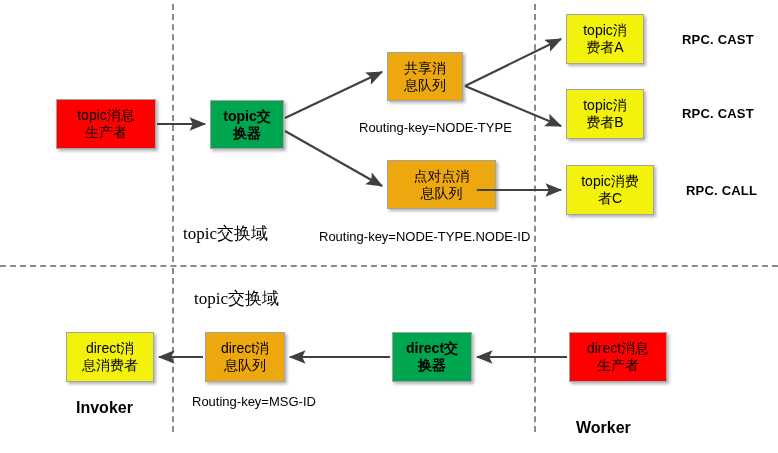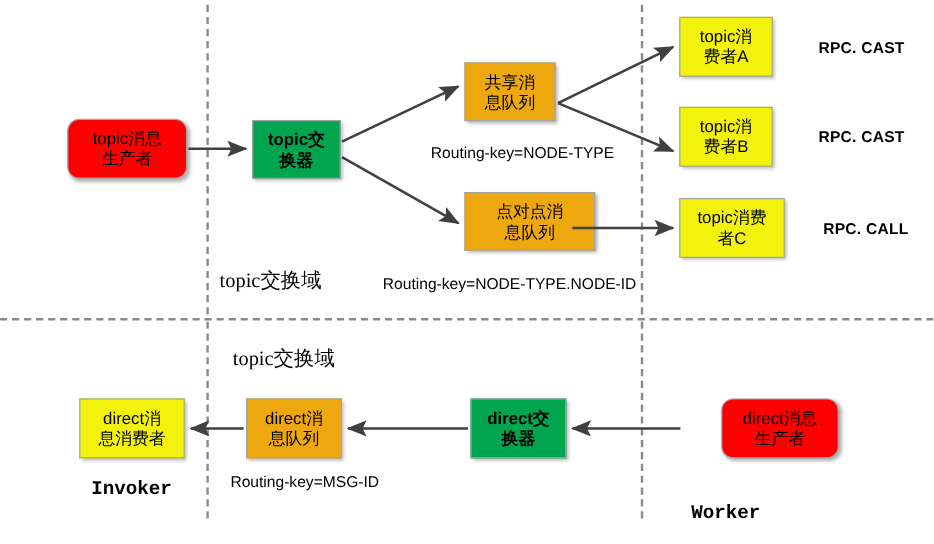--- a/index.html
+++ b/index.html
@@ -37,39 +37,39 @@
     display: flex;
     align-items: center;
     justify-content: center;
     text-align: center;
     line-height: 1.18;
     font-size: 14px;
     color: #000000;
     white-space: pre-line;
     letter-spacing: 0px;
   }
-  .node.red    { background: #ff0000; border-radius: 10px; }
+  .node.red    { background: #ff0000; }
   .node.green  { background: #00a550; font-weight: bold; }
   .node.orange { background: #eda70f; }
   .node.yellow { background: #f2f20d; }
 
   
   .label {
     position: absolute;
     color: #000000;
     white-space: nowrap;
   }
   .label.domain {
     font-family: "Liberation Serif", "DejaVu Serif", serif;
     font-weight: normal;
     font-size: 17px;
     text-align: center;
   }
   .label.role {
-    font-family: Liberation Mono, monospace;
+    font-family: Liberation Sans, sans-serif;
     font-weight: bold;
     font-size: 16px;
   }
   .label.routing {
     font-size: 13px;
   }
   .label.rpc {
     font-size: 13px;
     font-weight: bold;
     letter-spacing: 0.2px;
@@ -140,21 +140,21 @@
 
   <div class="node yellow" style="left:66px; top:332px; width:88px; height:50px;">direct消
 息消费者</div>
 
   <div class="node orange" style="left:205px; top:332px; width:80px; height:50px;">direct消
 息队列</div>
 
   <div class="node green" style="left:392px; top:332px; width:80px; height:50px;">direct交
 换器</div>
 
-  <div class="node red" style="left:569px; top:332px; width:98px; height:50px;margin-left:32px;">direct消息
+  <div class="node red" style="left:569px; top:332px; width:98px; height:50px;">direct消息
 生产者</div>
 
   <div class="label domain" style="left:194px; top:287px;">topic交换域</div>
 
   <div class="label routing" style="left:192px; top:394px;">Routing-key=MSG-ID</div>
 
   <div class="label role" style="left:76px; top:399px;">Invoker</div>
 
   <div class="label role" style="left:576px; top:419px;">Worker</div>
 

